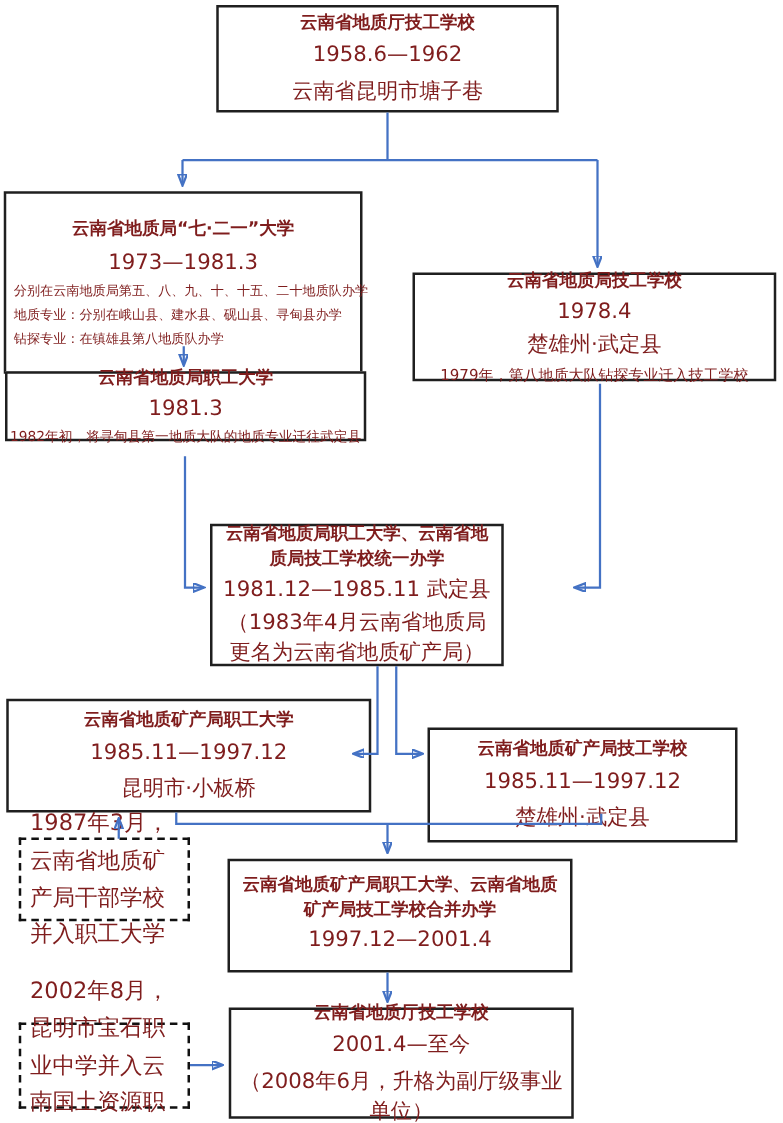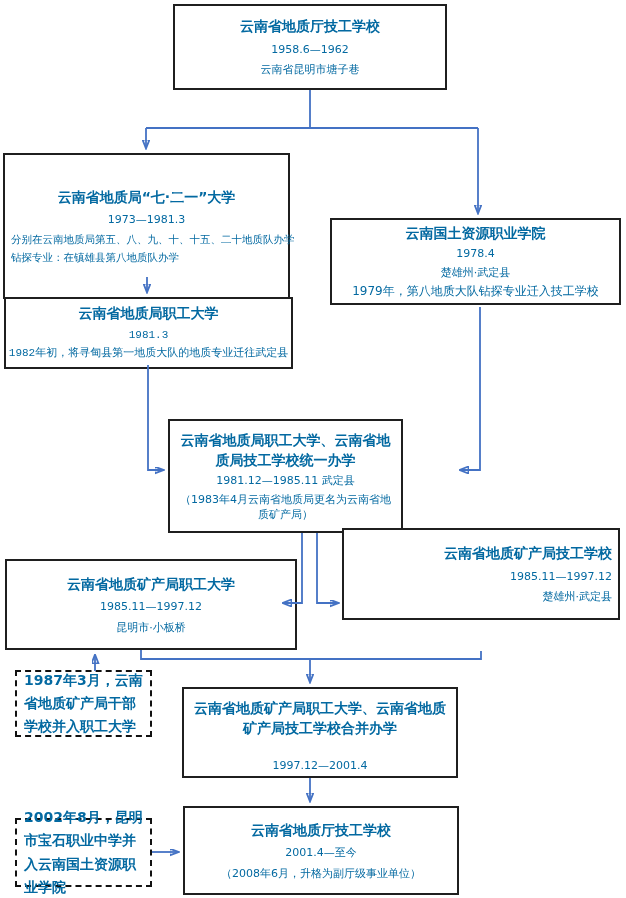--- a/index.html
+++ b/index.html
@@ -1,48 +1,48 @@
 <!DOCTYPE html>
 <html><head>
 <meta charset="utf-8">
 <style>
   html,body{margin:0;padding:0;background:#ffffff;}
   #canvas{
     position:relative;
     width:626px;height:898px;
     background:#ffffff;
     font-family:"DejaVu Sans","Liberation Sans",sans-serif;
-    color:#0369a1;
+    color:#7f1d1d;
     overflow:hidden;
   }
   .node{
     position:absolute;
     box-sizing:border-box;
     background:#ffffff;
     border:2px solid #1f1f1f;
     display:flex;flex-direction:column;
     justify-content:center;align-items:center;
     text-align:center;
     padding:3px 6px;
     z-index:1;
   }
   .node .title{font-weight:bold;font-size:14px;line-height:1.45;margin:2.5px 0;}
-  .node .line{font-size:11px;line-height:1.4;margin:2.5px 0;}
+  .node .line{font-size:17px;line-height:1.4;margin:2.5px 0;}
   .node .line.small{font-size:11px;}
   .node .detail{
     font-size:10.5px;line-height:1.5;margin:1.5px 0;
     align-self:flex-start;text-align:left;white-space:nowrap;
   }
   .note{
     position:absolute;
     box-sizing:border-box;
     background:#ffffff;
     border:2px dashed #111;
     display:flex;align-items:center;
-    font-weight:bold;font-size:14px;line-height:1.65;
+    font-weight:normal;font-size:18px;line-height:1.65;
     text-align:left;
     padding:3px 7px;
     z-index:1;
   }
   #wires{
     position:absolute;left:0;top:0;width:626px;height:898px;
     z-index:2;pointer-events:none;
   }
   #wires path, #wires polyline{fill:none;stroke:#4472C4;stroke-width:1.8;}
 </style>
@@ -54,61 +54,62 @@
   <div class="node" style="left:173px;top:4px;width:274px;height:86px;">
     <div class="title">云南省地质厅技工学校</div>
     <div class="line">1958.6—1962</div>
     <div class="line">云南省昆明市塘子巷</div>
   </div>
 
   <div class="node" style="left:3px;top:153px;width:287px;height:146px;">
     <div class="title">云南省地质局“七·二一”大学</div>
     <div class="line">1973—1981.3</div>
     <div class="detail">分别在云南地质局第五、八、九、十、十五、二十地质队办学</div>
+    <div class="detail">地质专业：分别在峨山县、建水县、砚山县、寻甸县办学</div>
     <div class="detail">钻探专业：在镇雄县第八地质队办学</div>
   </div>
 
   <div class="node" style="left:330px;top:218px;width:291px;height:87px;padding:2px 4px;">
-    <div class="title" style="margin:1.5px 0;">云南国土资源职业学院</div>
+    <div class="title" style="margin:1.5px 0;">云南省地质局技工学校</div>
     <div class="line" style="margin:1.5px 0;">1978.4</div>
     <div class="line" style="margin:1.5px 0;">楚雄州·武定县</div>
     <div class="line" style="margin:1.5px 0;font-size:12px;white-space:nowrap;">1979年，第八地质大队钻探专业迁入技工学校</div>
   </div>
 
-  <div class="node" style="left:4px;top:297px;width:289px;height:72px;padding:2px 4px;font-family:Liberation Mono, monospace;">
+  <div class="node" style="left:4px;top:297px;width:289px;height:56px;padding:2px 4px;">
     <div class="title" style="margin:1.5px 0;">云南省地质局职工大学</div>
     <div class="line" style="margin:1.5px 0;">1981.3</div>
     <div class="line small" style="margin:1.5px 0;white-space:nowrap;">1982年初，将寻甸县第一地质大队的地质专业迁往武定县</div>
   </div>
 
   <div class="node" style="left:168px;top:419px;width:235px;height:114px;">
     <div class="title" style="margin:1.5px 0;">云南省地质局职工大学、云南省地质局技工学校统一办学</div>
     <div class="line" style="margin:1.5px 0;text-align:center;">1981.12—1985.11 武定县</div>
     <div class="line" style="margin:1.5px 0;">（1983年4月云南省地质局更名为云南省地质矿产局）</div>
   </div>
 
   <div class="node" style="left:5px;top:559px;width:292px;height:91px;">
     <div class="title">云南省地质矿产局职工大学</div>
     <div class="line">1985.11—1997.12</div>
     <div class="line">昆明市·小板桥</div>
   </div>
 
-  <div class="node" style="left:342px;top:528px;width:278px;height:92px;align-items:flex-end;">
+  <div class="node" style="left:342px;top:582px;width:248px;height:92px;">
     <div class="title">云南省地质矿产局技工学校</div>
     <div class="line">1985.11—1997.12</div>
     <div class="line">楚雄州·武定县</div>
   </div>
 
   <div class="note" style="left:15px;top:670px;width:137px;height:67px;">
     <span>1987年3月，云南省地质矿产局干部学校并入职工大学</span>
   </div>
 
   <div class="node" style="left:182px;top:687px;width:276px;height:91px;justify-content:flex-start;padding-top:7px;">
     <div class="title" style="margin:1.5px 0;">云南省地质矿产局职工大学、云南省地质矿产局技工学校合并办学</div>
-    <div class="line" style="margin:18px 0;text-align:right;">1997.12—2001.4</div>
+    <div class="line" style="margin:1px 0;text-align:right;">1997.12—2001.4</div>
   </div>
 
   <div class="note" style="left:15px;top:818px;width:137px;height:69px;">
     <span>2002年8月，昆明市宝石职业中学并入云南国土资源职业学院</span>
   </div>
 
   <div class="node" style="left:183px;top:806px;width:276px;height:89px;">
     <div class="title">云南省地质厅技工学校</div>
     <div class="line">2001.4—至今</div>
     <div class="line">（2008年6月，升格为副厅级事业单位）</div>

